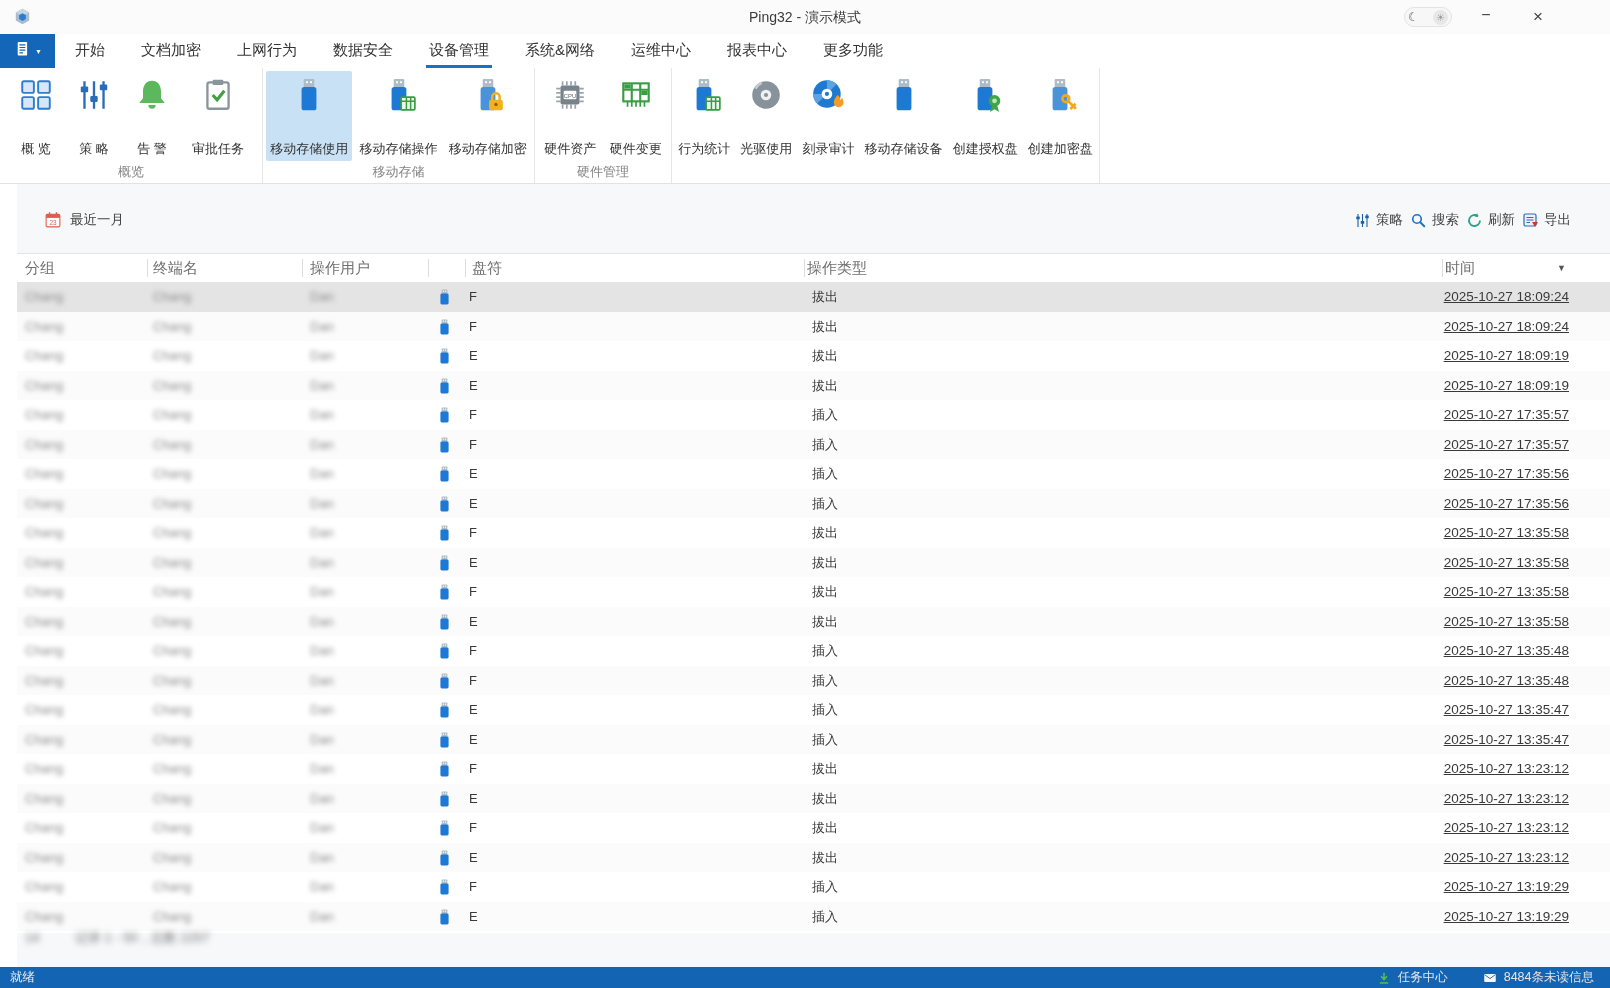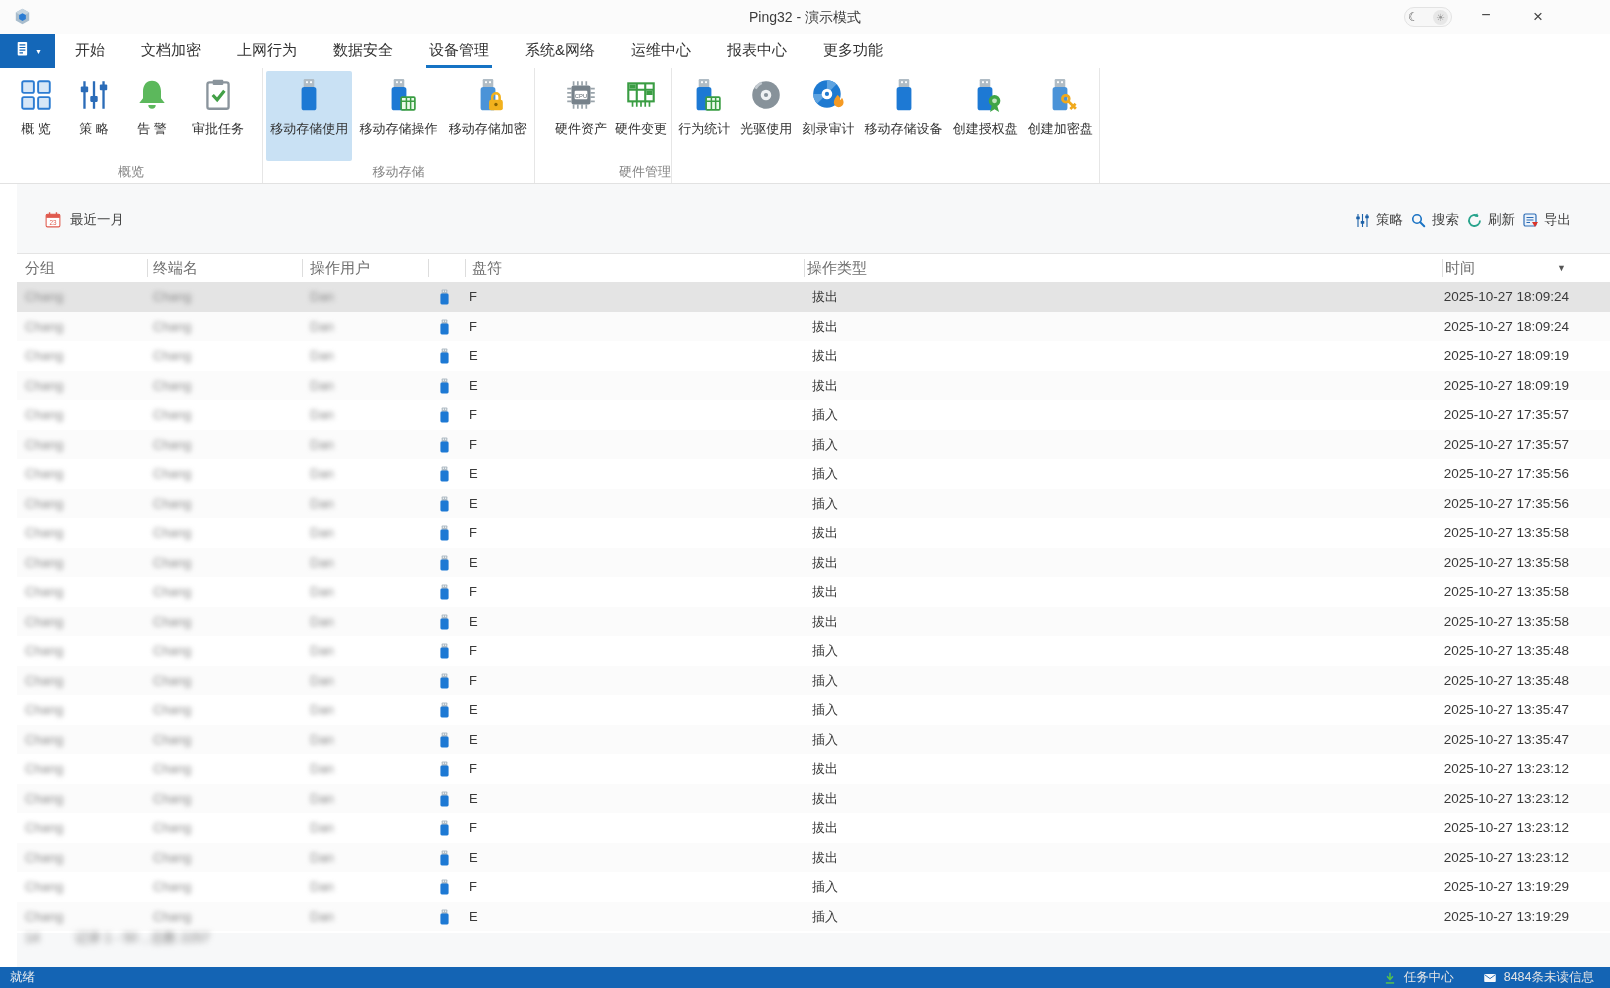--- a/index.html
+++ b/index.html
@@ -30,21 +30,21 @@
   .appmenu .caret{color:#fff;font-size:7px;}
   .menu-tabs{position:absolute;left:75px;top:0;height:34px;display:flex;gap:36px;align-items:stretch;}
   .tab{font-size:15px;color:#333;line-height:32px;position:relative;white-space:nowrap;cursor:default;}
   .tab.active::after{content:"";position:absolute;left:-3px;right:-3px;bottom:0;height:3px;background:#1573c4;}
 
   
   .ribbon{position:absolute;top:68px;left:0;width:1610px;height:115px;background:#fff;
           border-bottom:1px solid #e2e2e2;display:flex;box-sizing:content-box;}
   .rgroup{height:115px;border-right:1px solid #e6e6e6;display:flex;flex-direction:column;box-sizing:border-box;}
   .rbtns{flex:1;display:flex;justify-content:space-evenly;align-items:flex-start;padding-top:3px;}
-  .rbtn{height:87px;display:flex;flex-direction:column;align-items:center;padding:3px 4px 0;border-radius:2px;}
+  .rbtn{height:87px;display:flex;flex-direction:column;align-items:center;padding:3px 4px 0;border-radius:2px;gap:20px;}
   .rbtn.active{background:#c9e1f4;}
   .ricon{width:36px;height:36px;margin-top:3px;}
   .ricon svg{width:100%;height:100%;}
   .rlabel{font-size:13px;color:#333;margin-top:7px;white-space:nowrap;}
   .rgrouplabel{height:25px;text-align:center;font-size:13px;color:#848484;line-height:22px;}
 
   
   .content{position:absolute;top:184px;left:17px;width:1610px;height:783px;background:#f7f8f9;}
 
   .daterange{position:absolute;left:27px;top:27px;display:flex;align-items:center;gap:8px;}
@@ -68,38 +68,38 @@
   .trow.selected{background:#e4e4e4;}
   .cell{position:absolute;top:0;line-height:29.5px;font-size:13px;color:#3a3a3a;white-space:nowrap;}
   .blur{color:#8d8d8d;filter:blur(2.6px);}
   .c-group{left:8px;}
   .c-term{left:136px;}
   .c-user{left:293px;}
   .c-usb{left:422px;top:7px;width:11px;height:16px;line-height:normal;}
   .c-usb svg{width:11px;height:16px;display:block;}
   .c-drive{left:452px;}
   .c-action{left:795px;}
-  .c-time{right:58px;font-size:13.5px;color:#3a3a3a;}
+  .c-time{right:58px;font-size:13.5px;color:#3a3a3a;text-decoration:underline;}
 
   .sbar{position:absolute;right:0;top:28px;width:13px;height:650px;background:#f2f2f2;}
   .sthumb{position:absolute;left:1px;top:0;width:11px;height:448px;background:#c9c9c9;}
 
   .pgblur{position:absolute;top:744px;line-height:20px;font-size:13px;color:#6f6f6f;
           filter:blur(3px);white-space:nowrap;}
   .pgblur.small{left:8px;}
   .pgblur.main{left:58px;}
 
   
   .statusbar{position:absolute;left:0;top:967px;width:1610px;height:21px;background:#1464b4;
              display:flex;align-items:center;}
   .ready{margin-left:10px;font-size:12.5px;color:#f0f0f0;}
   .sb-right{margin-left:auto;margin-right:16px;display:flex;align-items:center;gap:7px;}
   .sb-icon{width:14px;height:14px;}
   .sb-icon svg{width:100%;height:100%;display:block;}
-  .sb-task{font-size:12.5px;color:#e6e6e6;margin-right:22px;}
+  .sb-task{font-size:12.5px;color:#e6e6e6;margin-right:28px;}
   .sb-unread{font-size:12.5px;color:#e5e5e5;}
 </style>
 </head>
 <body>
 
 <div id="app">
 
   <div class="titlebar">
     <div class="applogo" id="applogo"><svg viewBox="0 0 34 34">
           <path d="M17 3l12 7v14l-12 7-12-7V10z" fill="#a9bdcd"></path>
@@ -205,21 +205,21 @@
                 <rect x="10" y="9.5" width="14" height="22" rx="2.5" fill="#4a93d8"></rect>
                 <path d="M21 22v-3.2a3.5 3.5 0 0 1 7 0V22" fill="none" stroke="#f2b11d" stroke-width="2.4"></path>
                 <rect x="18" y="21.5" width="13" height="10" rx="2" fill="#f2b11d"></rect>
                 <circle cx="24.5" cy="26" r="1.6" fill="#8a6400"></circle>
               </svg></div>
             <div class="rlabel">移动存储加密</div>
           </div>
         </div>
         <div class="rgrouplabel">移动存储</div>
       </div>
-      <div class="rgroup" style="width: 137px; align-items: flex-end;">
+      <div class="rgroup" style="width: 137px;">
         <div class="rbtns">
           <div class="rbtn">
             <div class="ricon"><svg viewBox="0 0 34 34">
                 <path d="M10 4v4M14 4v4M18 4v4M22 4v4M10 26v4M14 26v4M18 26v4M22 26v4M4 11h4M4 15h4M4 19h4M4 23h4M26 11h4M26 15h4M26 19h4M26 23h4" stroke="#9aa4ab" stroke-width="1.6"></path>
                 <rect x="8" y="8" width="18" height="18" rx="2" fill="#77828b"></rect>
                 <rect x="11" y="13" width="12" height="8" rx="1" fill="#fff"></rect>
                 <text x="17" y="19.5" text-anchor="middle" font-size="5.5" fill="#5c666e" font-family="sans-serif">CPU</text>
               </svg></div>
             <div class="rlabel">硬件资产</div>
           </div>

